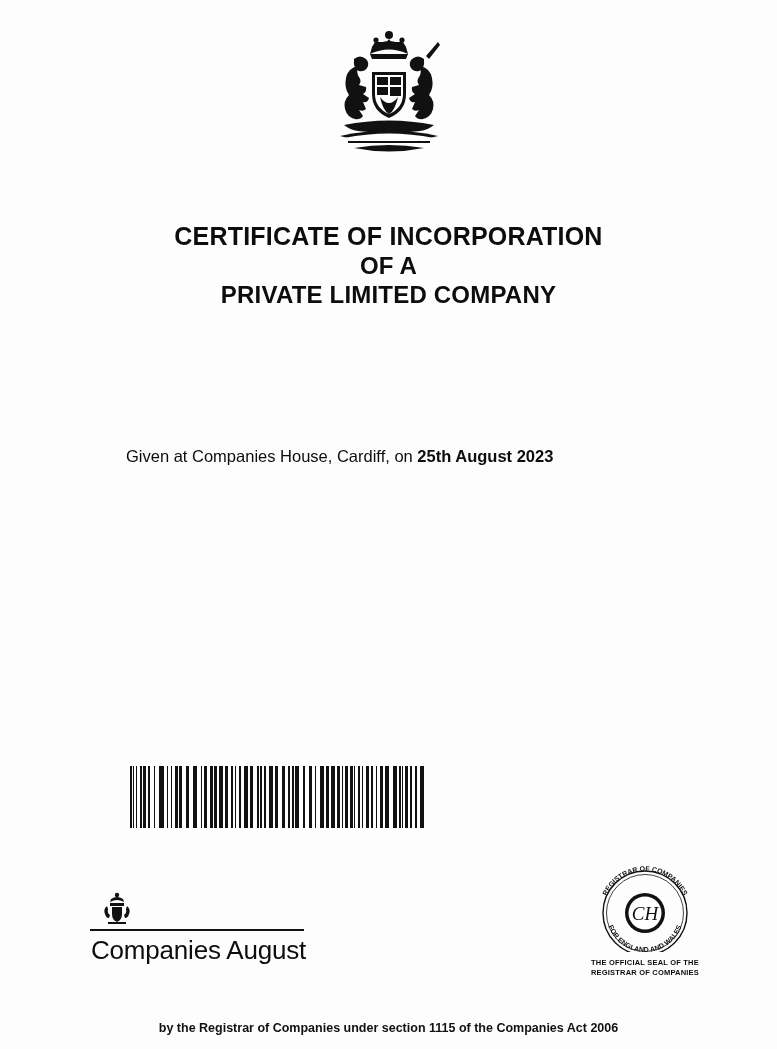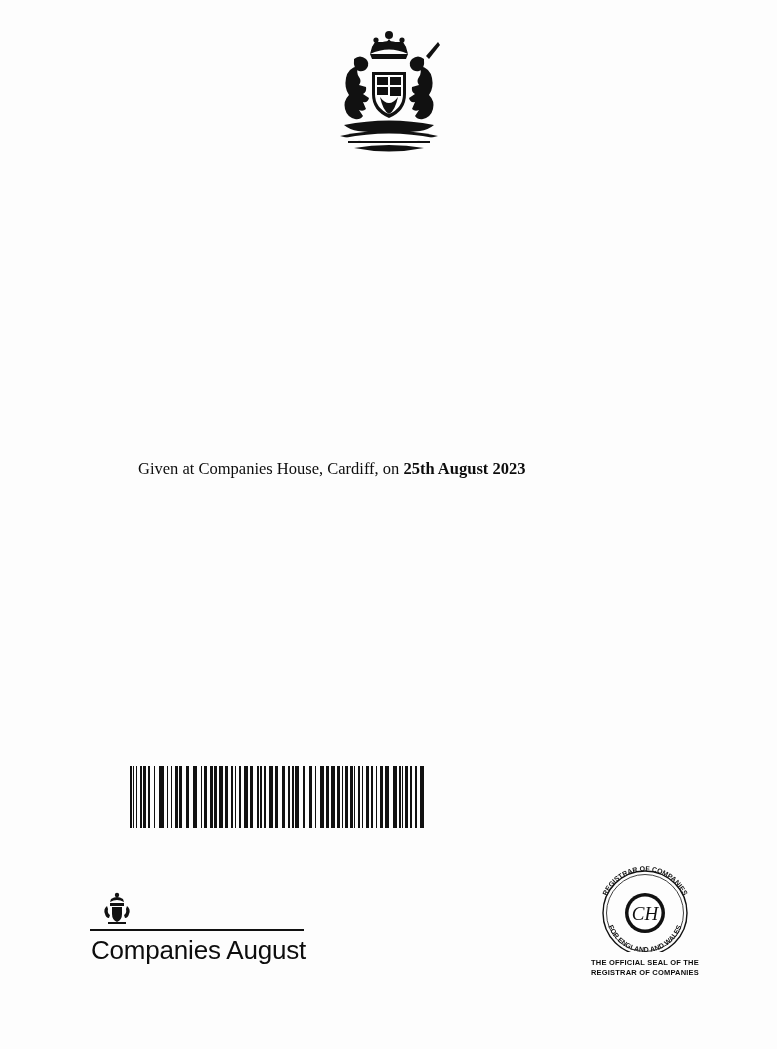--- a/index.html
+++ b/index.html
@@ -66,21 +66,21 @@
     font-size: 16.5px;
     line-height: 25px;
   }
   .body-para { margin: 0 0 19px 0; }
   .company-name {
     font-weight: bold;
     font-size: 16.5px;
     margin: 0 0 20px 0;
     letter-spacing: 0.2px;
   }
-  .given-at { margin: 12px; font-family: Liberation Serif, serif; }
+  .given-at { margin: 0; }
   .given-at b { font-weight: bold; }
 
   
   .barcode-wrap {
     position: absolute;
     top: 766px;
     left: 130px;
   }
   .barcode {
     height: 62px;
@@ -181,20 +181,25 @@
 
         <path d="M30 99 q45 -9 90 0 q-6 5 -14 6 q-31 4 -62 0 q-8 -1 -14 -6z"></path>
         <path d="M26 110 q49 -11 98 0 q-49 14 -98 0z"></path>
         <path d="M30 112 q45 -9 90 0 q-45 10 -90 0z" fill="#fff"></path>
         <path d="M34 115 h82 v2 h-82z"></path>
         <path d="M40 122 q35 -6 70 0 q-35 7 -70 0z"></path>
       </g>
     </svg>
   </div>
 
+  <div class="title-block">
+    <div>CERTIFICATE OF INCORPORATION</div>
+    <div class="title-line-2">OF A</div>
+    <div class="title-line-3">PRIVATE LIMITED COMPANY</div>
+  </div>
 
 
   <div class="body-block">
     <p class="given-at">
       <span>Given at Companies House, Cardiff, on</span>
       <b>25th August 2023</b>
     </p>
   </div>
 
   <div class="barcode-wrap">
@@ -358,15 +363,16 @@
         <textPath href="#arcBot" startOffset="50%" text-anchor="middle">FOR ENGLAND AND WALES</textPath>
       </text>
     </svg>
     <div class="seal-caption">
       <div>THE OFFICIAL SEAL OF THE</div>
       <div>REGISTRAR OF COMPANIES</div>
     </div>
   </div>
 
   <div class="footer">
+    <div>by the Registrar of Companies under section 1115 of the Companies Act 2006</div>
   </div>
 
 </div>
 
 </body></html>

